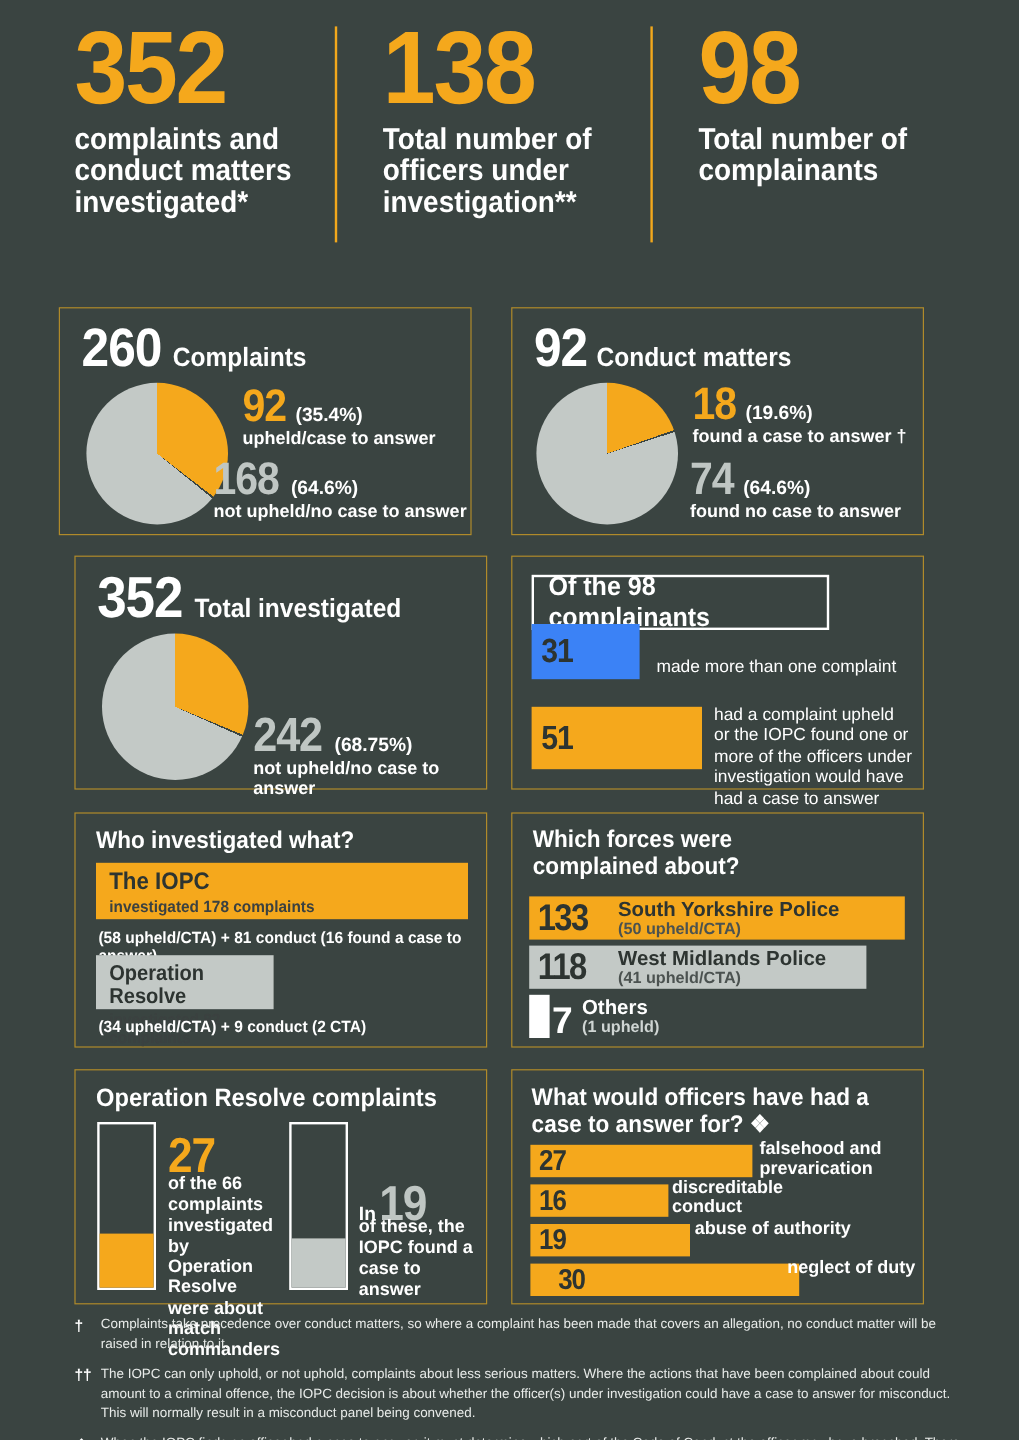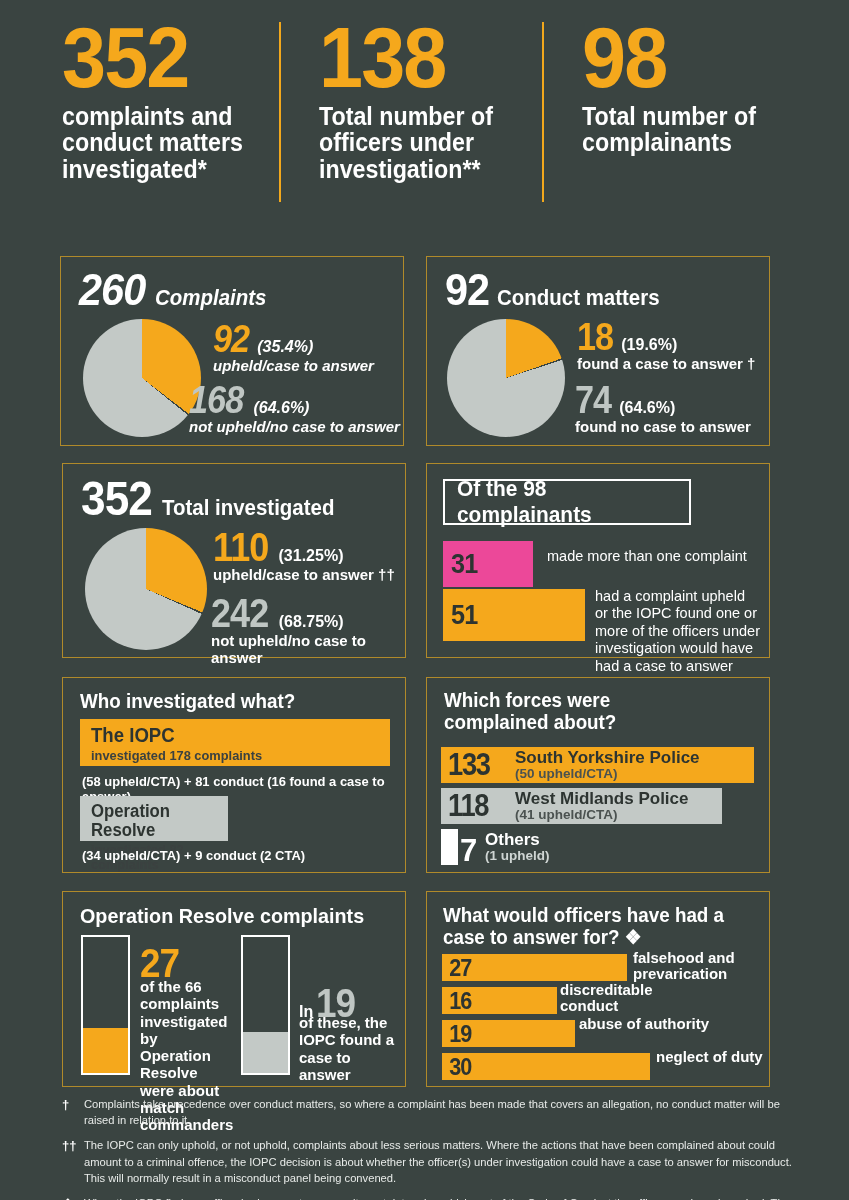--- a/index.html
+++ b/index.html
@@ -124,21 +124,21 @@
       <div class="hero-num">138</div>
       <div class="hero-cap">Total number of officers under investigation**</div>
     </div>
     <div class="hero-col hero-c3">
       <div class="hero-num">98</div>
       <div class="hero-cap">Total number of complainants</div>
     </div>
   </div>
 
 
-  <div class="box" style="left:60px;top:256px;width:344px;height:190px;font-style:italic;">
+  <div class="box" style="left:49px;top:256px;width:344px;height:190px;">
     <div class="box-inner">
       <div class="bx-head" style="position:absolute;left:18px;top:12px;">
         <div class="bx-bignum">260</div>
         <div class="bx-title">Complaints</div>
       </div>
 
       <div class="pie" style="left:22px;top:62px;width:118px;height:118px;
                   background:conic-gradient(#f5a81c 0turn 0.354turn, #3a4441 0.354turn 0.3585turn, #c3c9c6 0.3585turn 1turn);"></div>
       <div style="position:absolute;left:141px;top:62px;width:200px;height:4px;"></div>
 
@@ -191,45 +191,38 @@
   <div class="box" style="left:62px;top:463px;width:344px;height:195px;">
     <div class="box-inner">
       <div class="bx-head" style="position:absolute;left:18px;top:12px;">
         <div class="bx-bignum" style="font-size:48px;">352</div>
         <div class="bx-title">Total investigated</div>
       </div>
 
       <div class="pie" style="left:22px;top:64px;width:122px;height:122px;
                   background:conic-gradient(#f5a81c 0turn 0.3125turn, #3a4441 0.3125turn 0.317turn, #c3c9c6 0.317turn 1turn);"></div>
 
-      <div style="position:absolute;left:150px;top:64px;">
-        <div style="display:flex;align-items:baseline;">
-          <div class="stat-num orange" style="font-size:40px;">110</div>
-          <div class="pct">(31.25%)</div>
-        </div>
-        <div class="sub" style="margin-top:1px;">upheld/case to answer ††</div>
-      </div>
 
       <div style="position:absolute;left:148px;top:130px;">
         <div style="display:flex;align-items:baseline;">
           <div class="stat-num grey" style="font-size:40px;">242</div>
           <div class="pct">(68.75%)</div>
         </div>
         <div class="sub" style="margin-top:1px;">not upheld/no case to answer</div>
       </div>
     </div>
   </div>
 
   <div class="box" style="left:426px;top:463px;width:344px;height:195px;">
     <div class="box-inner">
       <div class="outline-box" style="position:absolute;left:16px;top:15px;width:248px;height:46px;">
         <span>Of the 98 complainants</span>
       </div>
 
-      <div class="hbar" style="left:16px;top:77px;width:90px;height:46px;background:#ec4899;">
+      <div class="hbar" style="left:16px;top:56px;width:90px;height:46px;background:#3b82f6;">
         <div class="hbar-num">31</div>
       </div>
       <div class="bar-label" style="left:120px;top:85px;width:205px;">made more than one complaint</div>
 
       <div class="hbar" style="left:16px;top:125px;width:142px;height:52px;background:#f5a81c;">
         <div class="hbar-num">51</div>
       </div>
       <div class="bar-label" style="left:168px;top:124px;width:165px;line-height:1.2;">had a complaint upheld or the IOPC found one or more of the officers under investigation would have had a case to answer</div>
     </div>
   </div>
@@ -320,21 +313,21 @@
       <div class="cbar" style="left:15px;top:95px;width:115px;height:27px;">
         <div class="cnum">16</div>
       </div>
       <div class="clabel" style="left:133px;top:90px;width:130px;">discreditable conduct</div>
 
       <div class="cbar" style="left:15px;top:128px;width:133px;height:27px;">
         <div class="cnum">19</div>
       </div>
       <div class="clabel" style="left:152px;top:124px;width:130px;">abuse of authority</div>
 
-      <div class="cbar" style="left:15px;top:161px;width:208px;height:27px;">
+      <div class="cbar" style="left:15px;top:161px;width:208px;height:27px;padding-left:16px;">
         <div class="cnum">30</div>
       </div>
       <div class="clabel" style="left:229px;top:157px;width:110px;">neglect of duty</div>
     </div>
   </div>
 
   <div class="footnotes">
     <div class="fn">
       <div class="sym">†</div>
       <div class="txt">Complaints take precedence over conduct matters, so where a complaint has been made that covers an allegation, no conduct matter will be raised in relation to it.</div>

